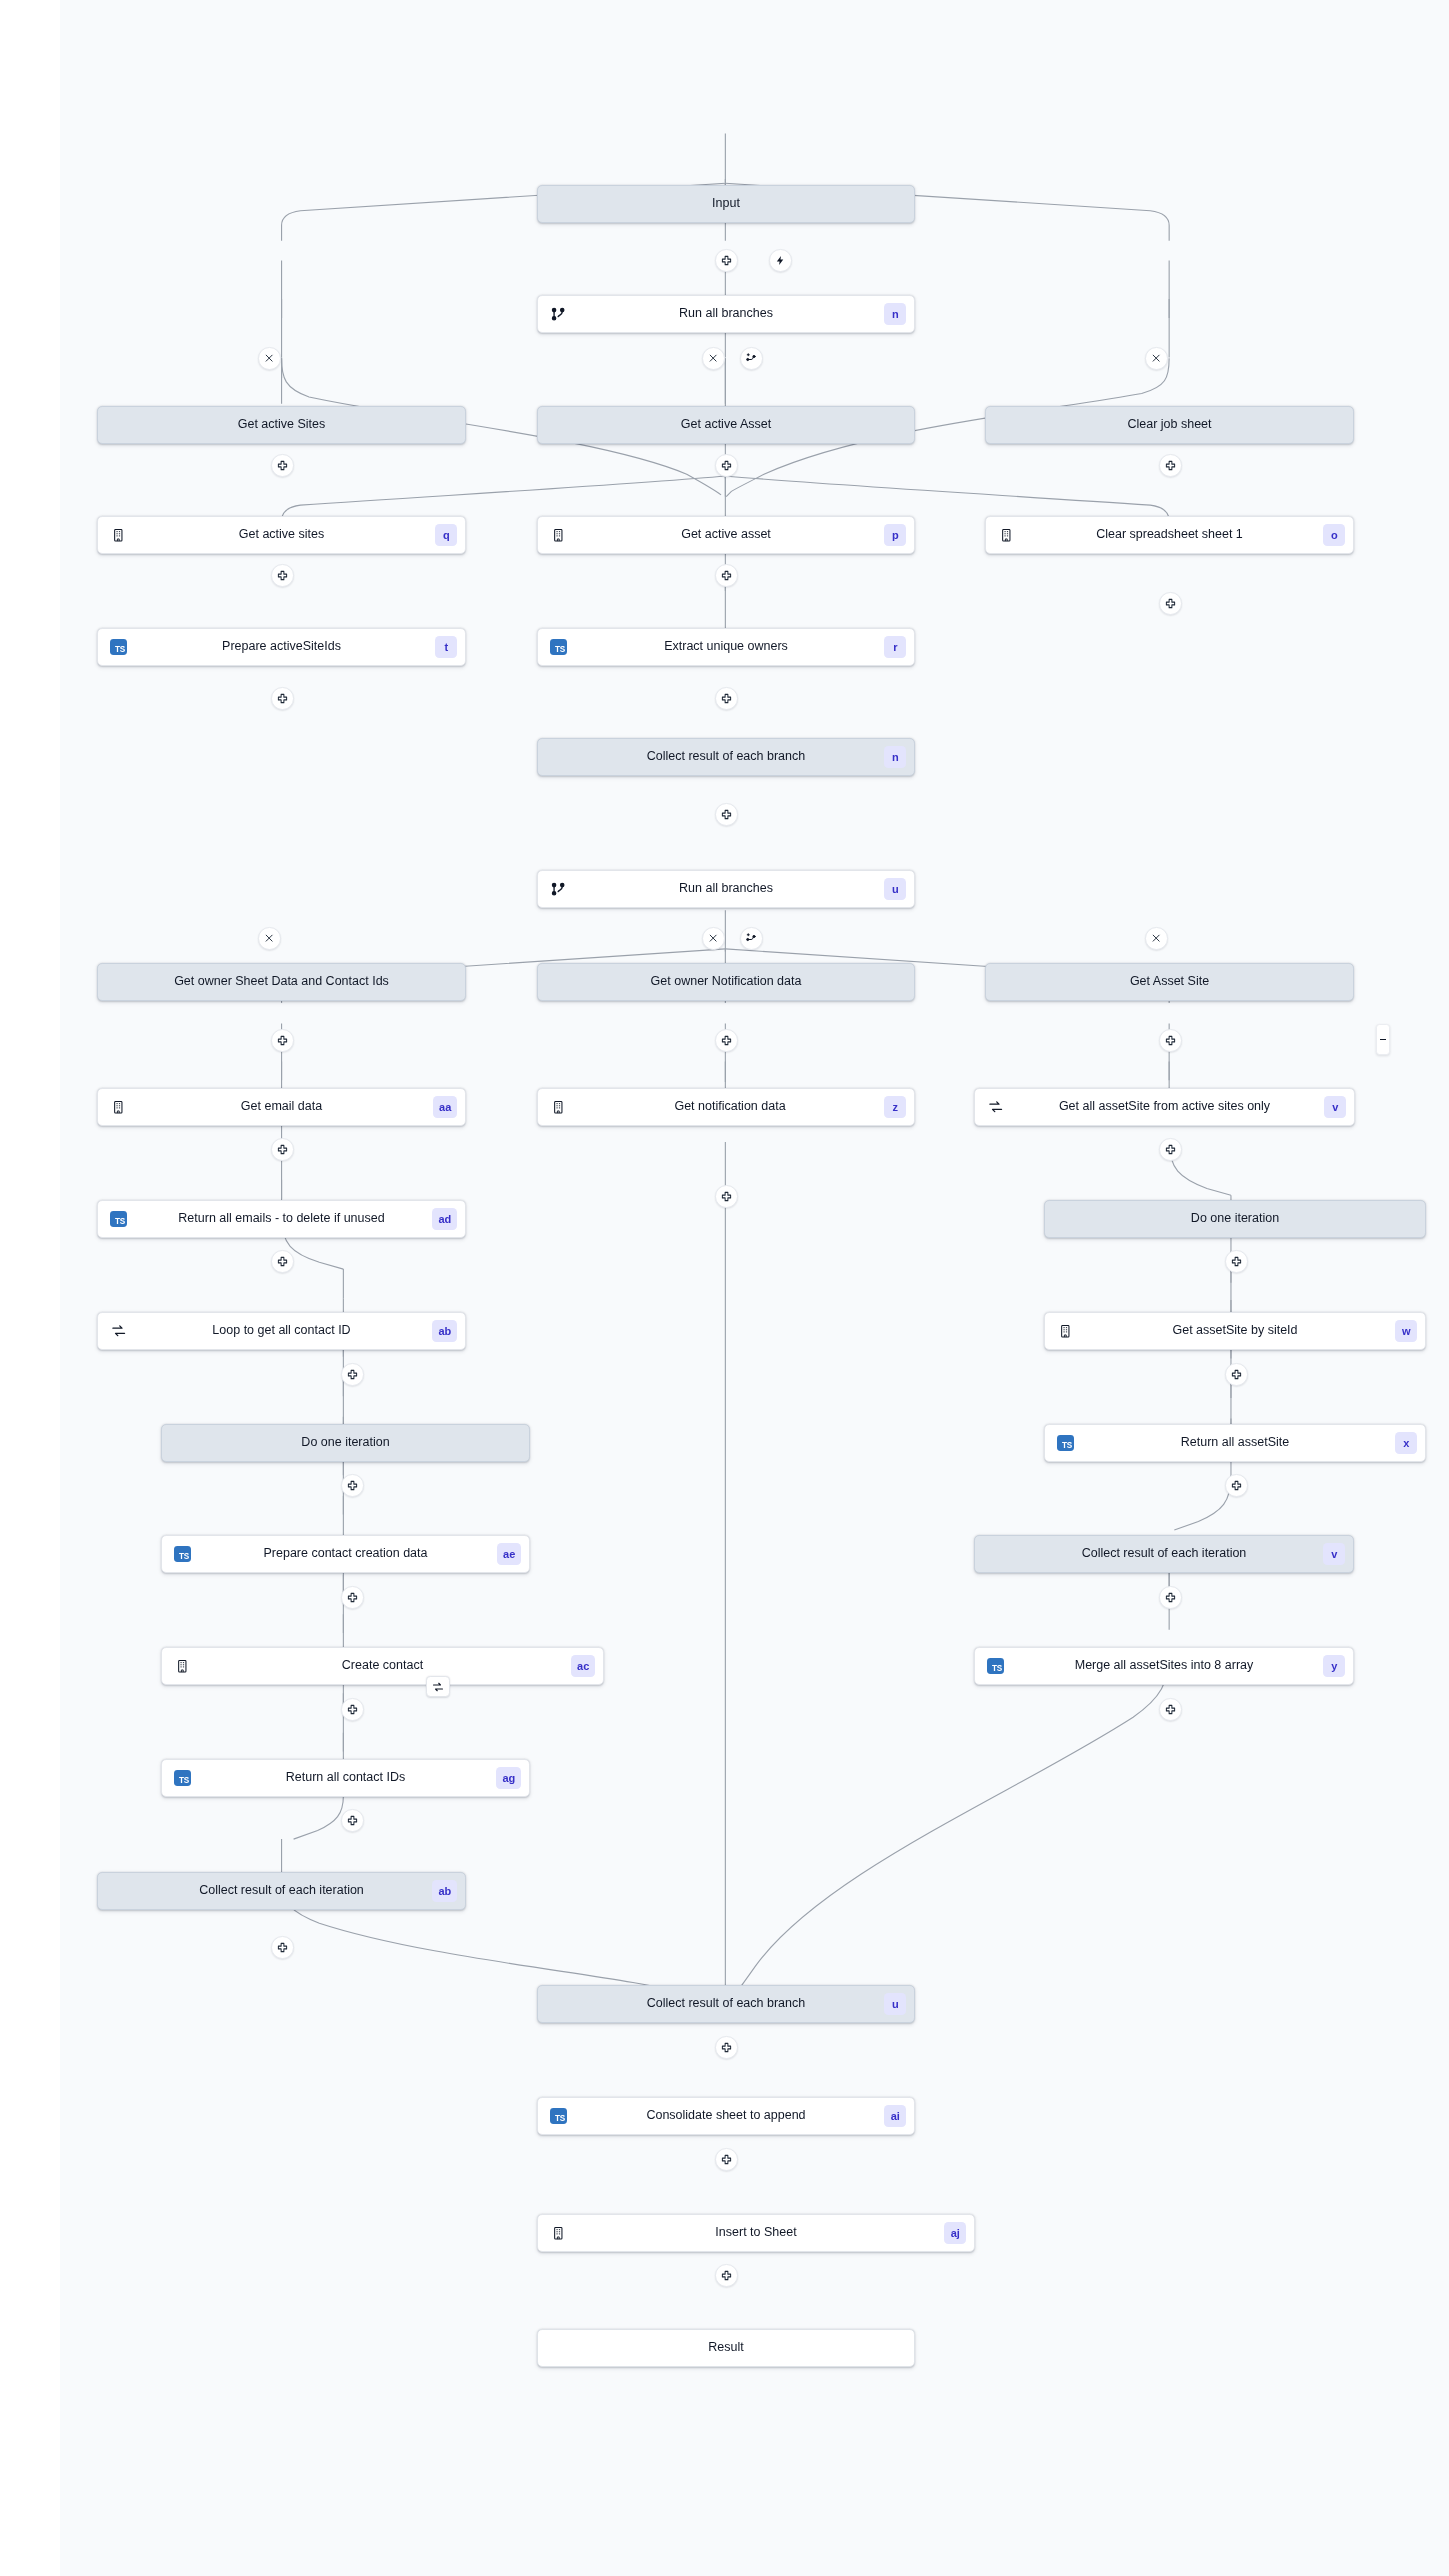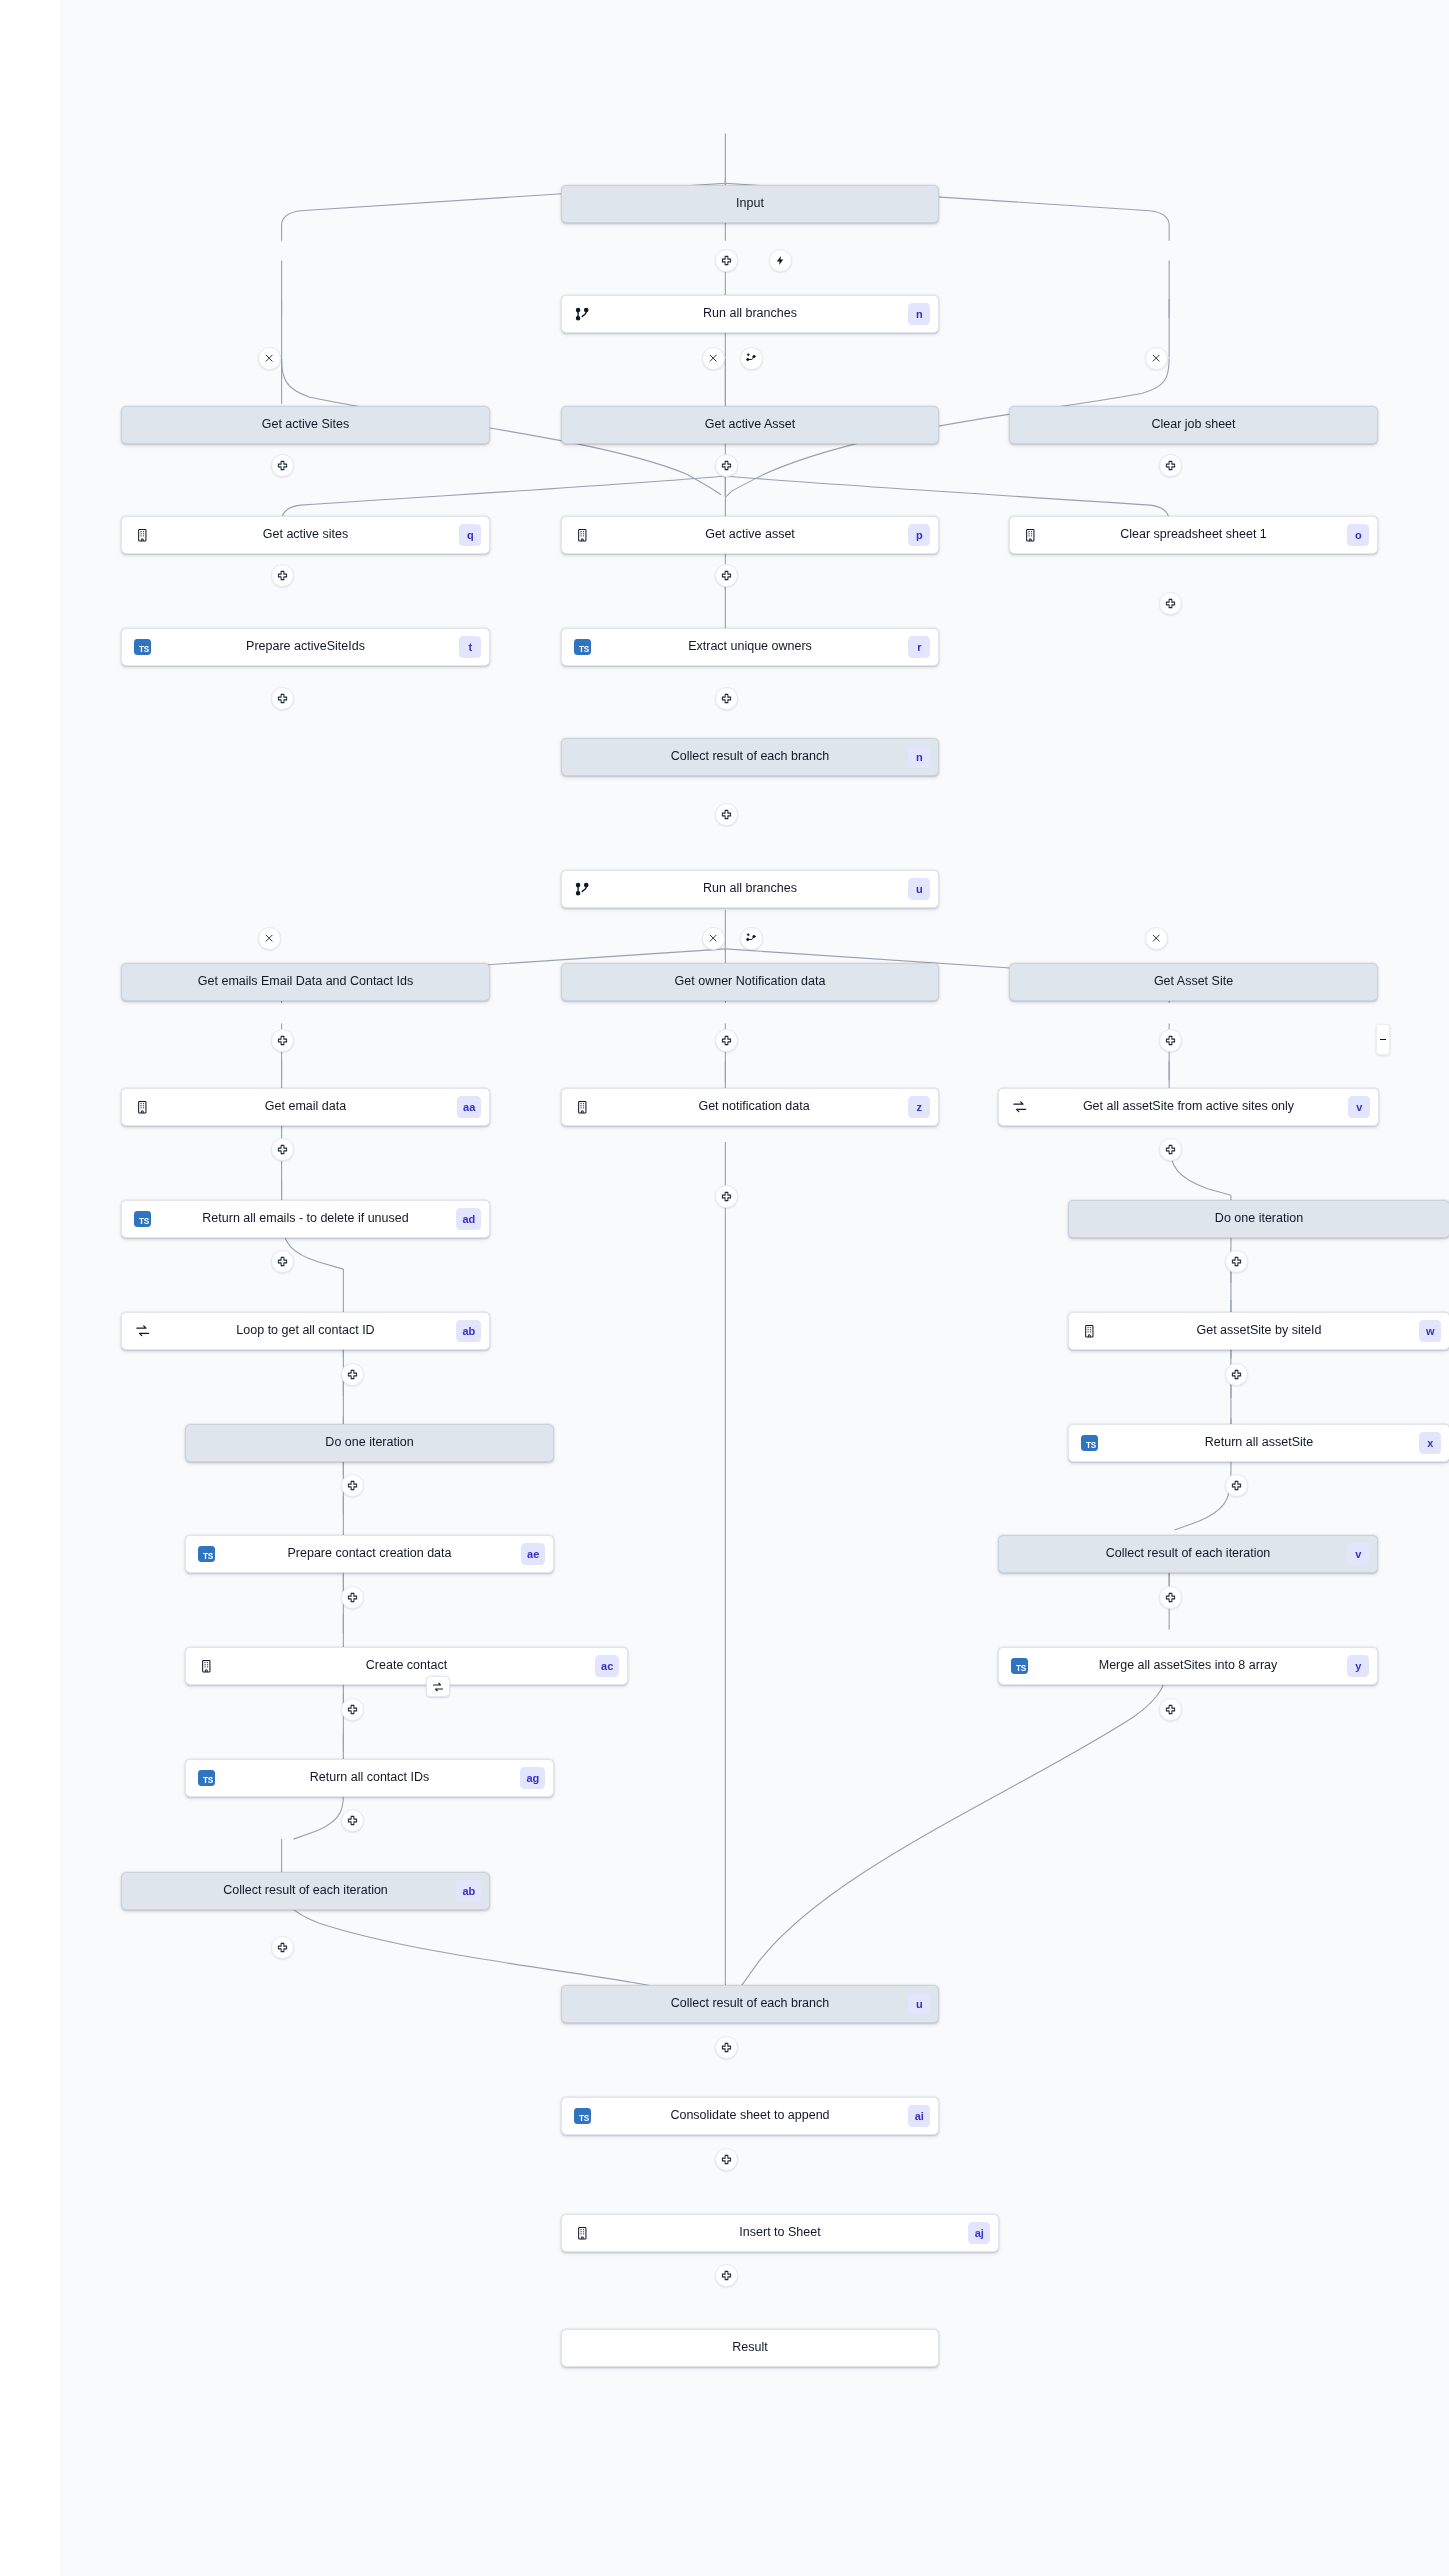--- a/index.html
+++ b/index.html
@@ -39,21 +39,20 @@
   .node {
     position: absolute;
     box-sizing: border-box;
     height: 38px;
     border-radius: 5.2px;
     display: flex;
     align-items: center;
     font-size: 12.5px;
     color: #111827;
     box-shadow: 0 0.9px 1.7px rgba(15,23,42,.18), 0 1.7px 4.3px rgba(15,23,42,.09);
-    margin-left: 24px;
   }
   .node.step {
     background: #ffffff;
     border: 0.9px solid #e2e5ea;
   }
   .node.virtual {
     background: #dfe5ec;
     border: 0.9px solid #c9d2dd;
   }
   .node.plain {
@@ -451,21 +450,21 @@
         <path d="M4.5 5.5h4M6.5 3.5v4"></path>
       </svg>
   </div>
   <div class="handle" style="left:1145px; top:927px;">
     <svg width="10.3" height="10.3" viewBox="0 0 24 24" fill="none" stroke="#1f2937" stroke-width="2.2" stroke-linecap="round">
         <path d="M5 5l14 14M19 5L5 19"></path>
       </svg>
   </div>
 
   <div class="node virtual" style="left:97px; top:963px; width:369px;">
-    <span class="n-label">Get emails Email Data and Contact Ids</span>
+    <span class="n-label">Get owner Sheet Data and Contact Ids</span>
   </div>
   <div class="node virtual" style="left:537px; top:963px; width:378px;">
     <span class="n-label">Get owner Notification data</span>
   </div>
   <div class="node virtual" style="left:985px; top:963px; width:369px;">
     <span class="n-label">Get Asset Site</span>
   </div>
 
   <div class="handle" style="left:271px; top:1029px;">
     <svg width="11" height="11" viewBox="0 0 24 24" fill="none" stroke="#1f2937" stroke-width="2.2" stroke-linejoin="round">

